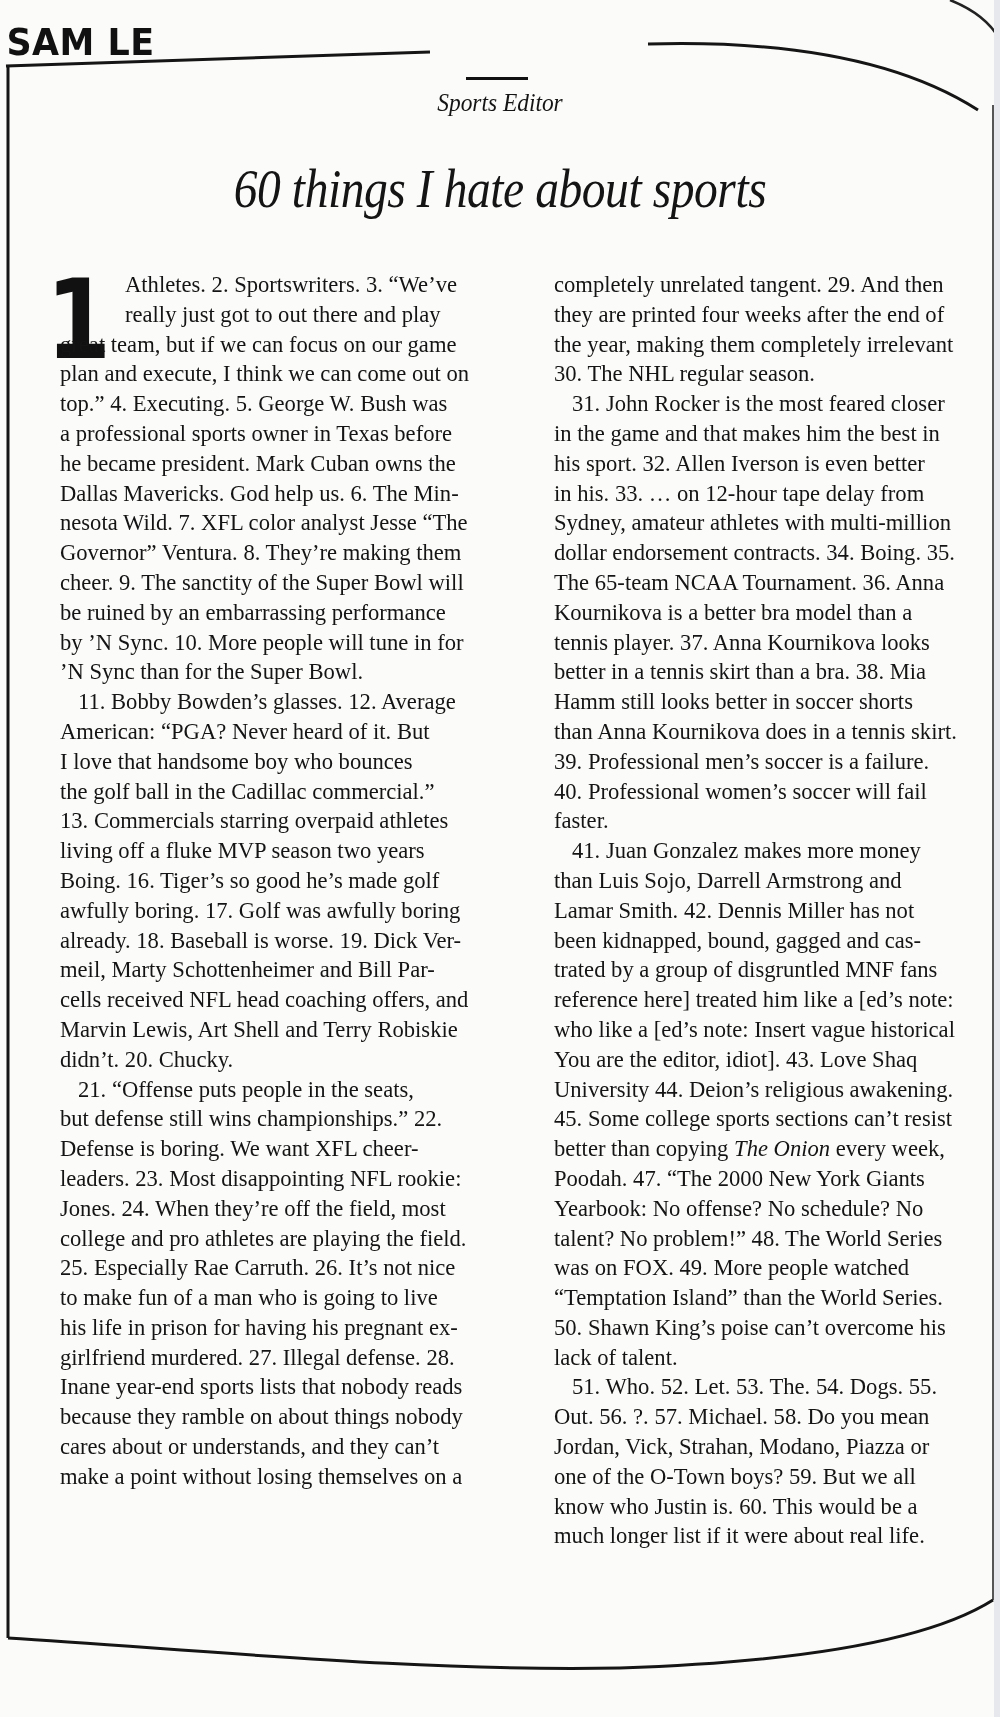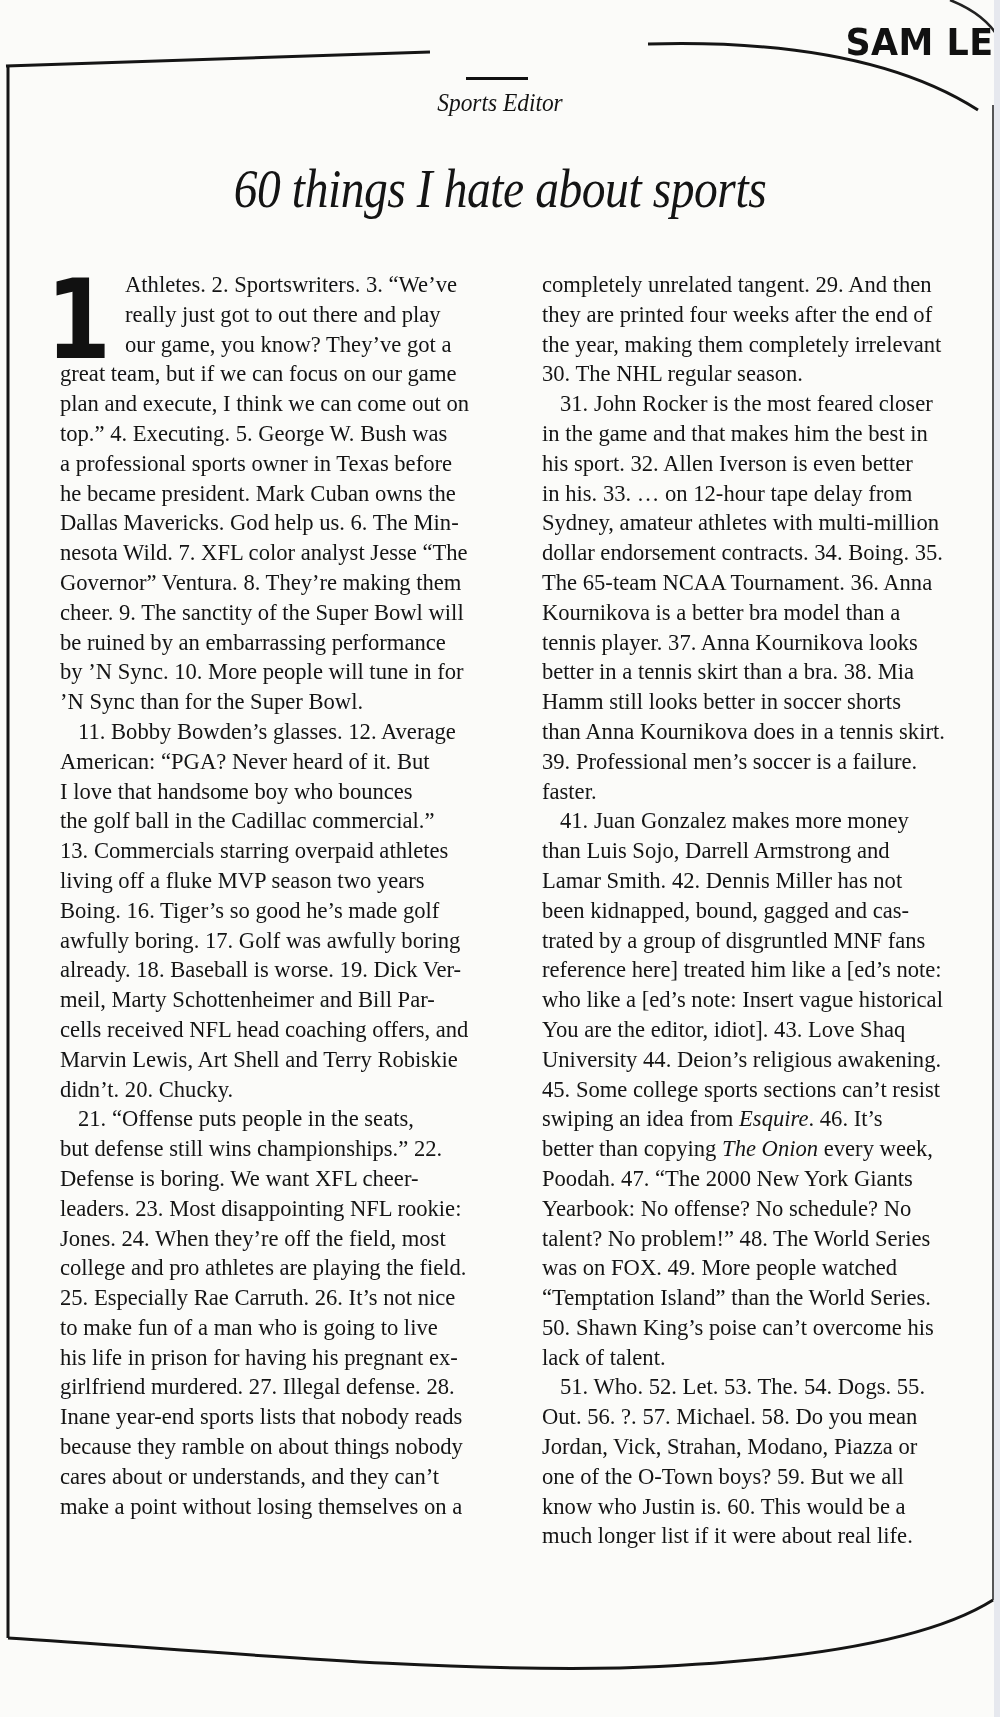--- a/index.html
+++ b/index.html
@@ -2,21 +2,21 @@
 <html><head>
   <meta charset="utf-8">
   <style>
     * { box-sizing: border-box; margin: 0; padding: 0; }
     html, body { width: 1000px; height: 1717px; background: #fbfbf9; overflow: hidden; }
     body { position: relative; font-family: "Liberation Serif", "DejaVu Serif", serif; color: #141414; }
 
     .frame-svg { position: absolute; left: 0; top: 0; width: 1000px; height: 1717px; pointer-events: none; }
 
     .byline {
-      position: absolute; top: 20px; left: 0; width: 1000px; text-align: right;
+      position: absolute; top: 20px; left: 0; width: 1000px; text-align: left;
     }
     .author {
       display: inline-block;
       font-family: "DejaVu Sans", "Liberation Sans", sans-serif;
       font-weight: bold; font-size: 38px; letter-spacing: 0.5px;
       transform: scaleX(0.92); color: #111;
     }
     .author-rule {
       position: absolute; top: 77px; left: 466px; width: 62px; height: 3px; background: #111;
     }
@@ -30,21 +30,21 @@
       font-family: "Liberation Serif", serif; font-style: italic; font-size: 54px;
       letter-spacing: -0.5px; transform: scaleX(0.88);
     }
 
     .column {
       position: absolute; top: 270px;
       font-size: 22.6px; line-height: 29.8px;
       text-align: left;
     }
     .col-left { left: 60px; width: 470px; }
-    .col-right { left: 542px; width: 410px; }
+    .col-right { left: 554px; width: 410px; }
 
     .line { display: block; white-space: nowrap; }
     .indent { padding-left: 18px; }
     .dropcap-lines .line { padding-left: 65px; }
 
     .dropcap {
       position: absolute; left: 46px; top: 277px;
       font-family: "DejaVu Sans", "Liberation Sans", sans-serif; font-weight: bold;
       font-size: 110px; line-height: 86px; color: #111;
       transform: scaleX(0.85); transform-origin: left top;
@@ -77,21 +77,20 @@
 <div class="author-rule"></div>
 <div class="role">Sports Editor</div>
 <div class="headline">60 things I hate about sports</div>
 
 <div class="dropcap">1</div>
 
 <div class="column col-left">
   <div class="dropcap-lines">
     <span class="line">Athletes. 2. Sportswriters. 3.  “We’ve</span>
     <span class="line">really just got to out there and play</span>
-    <span class="line">our game, you know? They’ve got a</span>
   </div>
   <span class="line">great team, but if we can focus on our game</span>
   <span class="line">plan and execute, I think we can come out on</span>
   <span class="line">top.” 4. Executing. 5. George W. Bush was</span>
   <span class="line">a professional sports owner in Texas before</span>
   <span class="line">he became president. Mark Cuban owns the</span>
   <span class="line">Dallas Mavericks. God help us. 6. The Min-</span>
   <span class="line">nesota Wild. 7. XFL color analyst Jesse “The</span>
   <span class="line">Governor” Ventura. 8. They’re making them</span>
   <span class="line">cheer. 9. The sanctity of the Super Bowl will</span>
@@ -138,32 +137,32 @@
   <span class="line">in his. 33. … on 12-hour tape delay from</span>
   <span class="line">Sydney, amateur athletes with multi-million</span>
   <span class="line">dollar endorsement contracts. 34. Boing. 35.</span>
   <span class="line">The 65-team NCAA Tournament. 36. Anna</span>
   <span class="line">Kournikova is a better bra model than a</span>
   <span class="line">tennis player. 37. Anna Kournikova looks</span>
   <span class="line">better in a tennis skirt than a bra. 38. Mia</span>
   <span class="line">Hamm still looks better in soccer shorts</span>
   <span class="line">than Anna Kournikova does in a tennis skirt.</span>
   <span class="line">39. Professional men’s soccer is a failure.</span>
+  <span class="line">40. Professional women’s soccer will fail</span>
   <span class="line">faster.</span>
   <span class="line indent">41. Juan Gonzalez makes more money</span>
   <span class="line">than Luis Sojo, Darrell Armstrong and</span>
   <span class="line">Lamar Smith. 42. Dennis Miller has not</span>
   <span class="line">been kidnapped, bound, gagged and cas-</span>
   <span class="line">trated by a group of disgruntled MNF fans</span>
   <span class="line">reference here] treated him like a [ed’s note:</span>
   <span class="line">who like a [ed’s note: Insert vague historical</span>
   <span class="line">You are the editor, idiot]. 43. Love Shaq</span>
   <span class="line">University 44. Deion’s religious awakening.</span>
   <span class="line">45. Some college sports sections can’t resist</span>
-  <span class="line"><span>swiping an idea from </span><em>Esquire</em><span>. 46. It’s</span></span>
   <span class="line"><span>better than copying </span><em>The Onion</em><span> every week,</span></span>
   <span class="line">Poodah. 47. “The 2000 New York Giants</span>
   <span class="line">Yearbook: No offense? No schedule? No</span>
   <span class="line">talent? No problem!” 48. The World Series</span>
   <span class="line">was on FOX. 49. More people watched</span>
   <span class="line">“Temptation Island” than the World Series.</span>
   <span class="line">50. Shawn King’s poise can’t overcome his</span>
   <span class="line">lack of talent.</span>
   <span class="line indent">51. Who. 52. Let. 53. The. 54. Dogs. 55.</span>
   <span class="line">Out. 56. ?. 57. Michael. 58. Do you mean</span>

